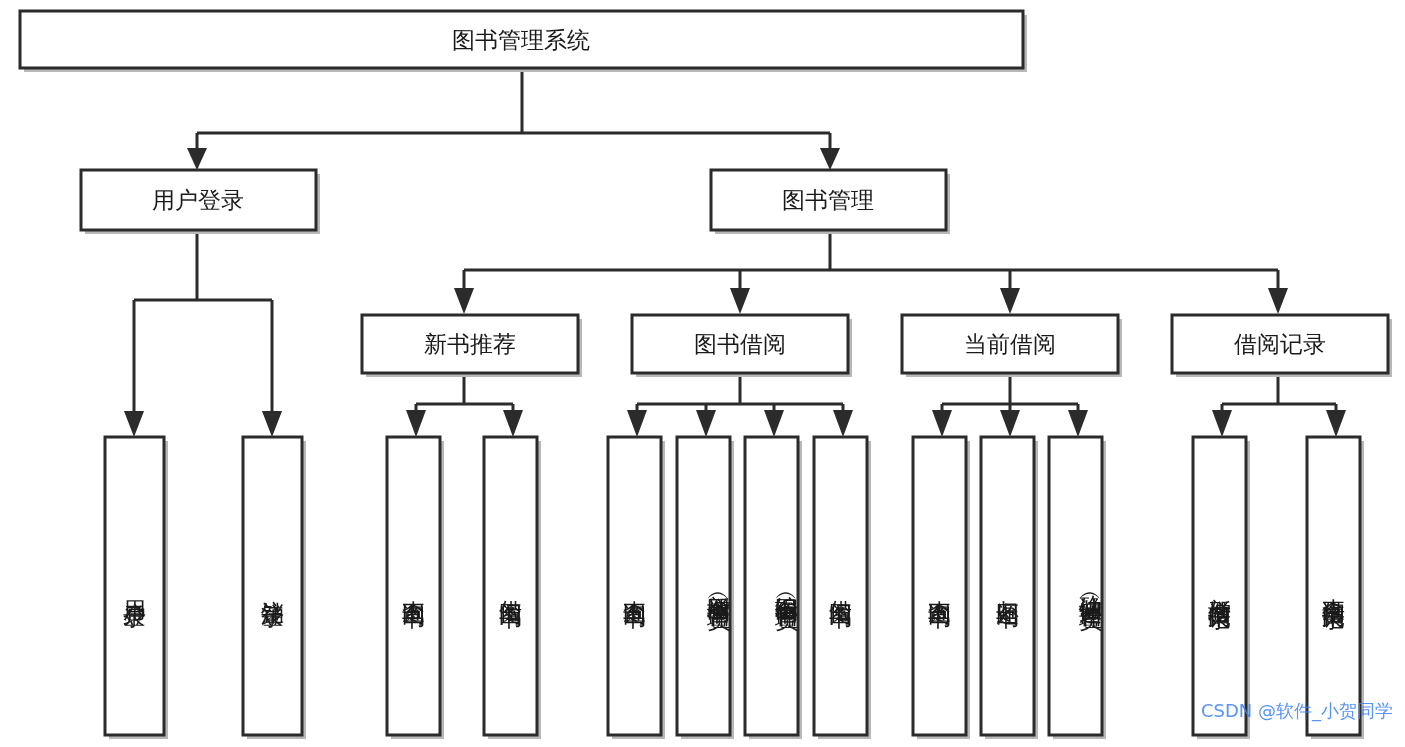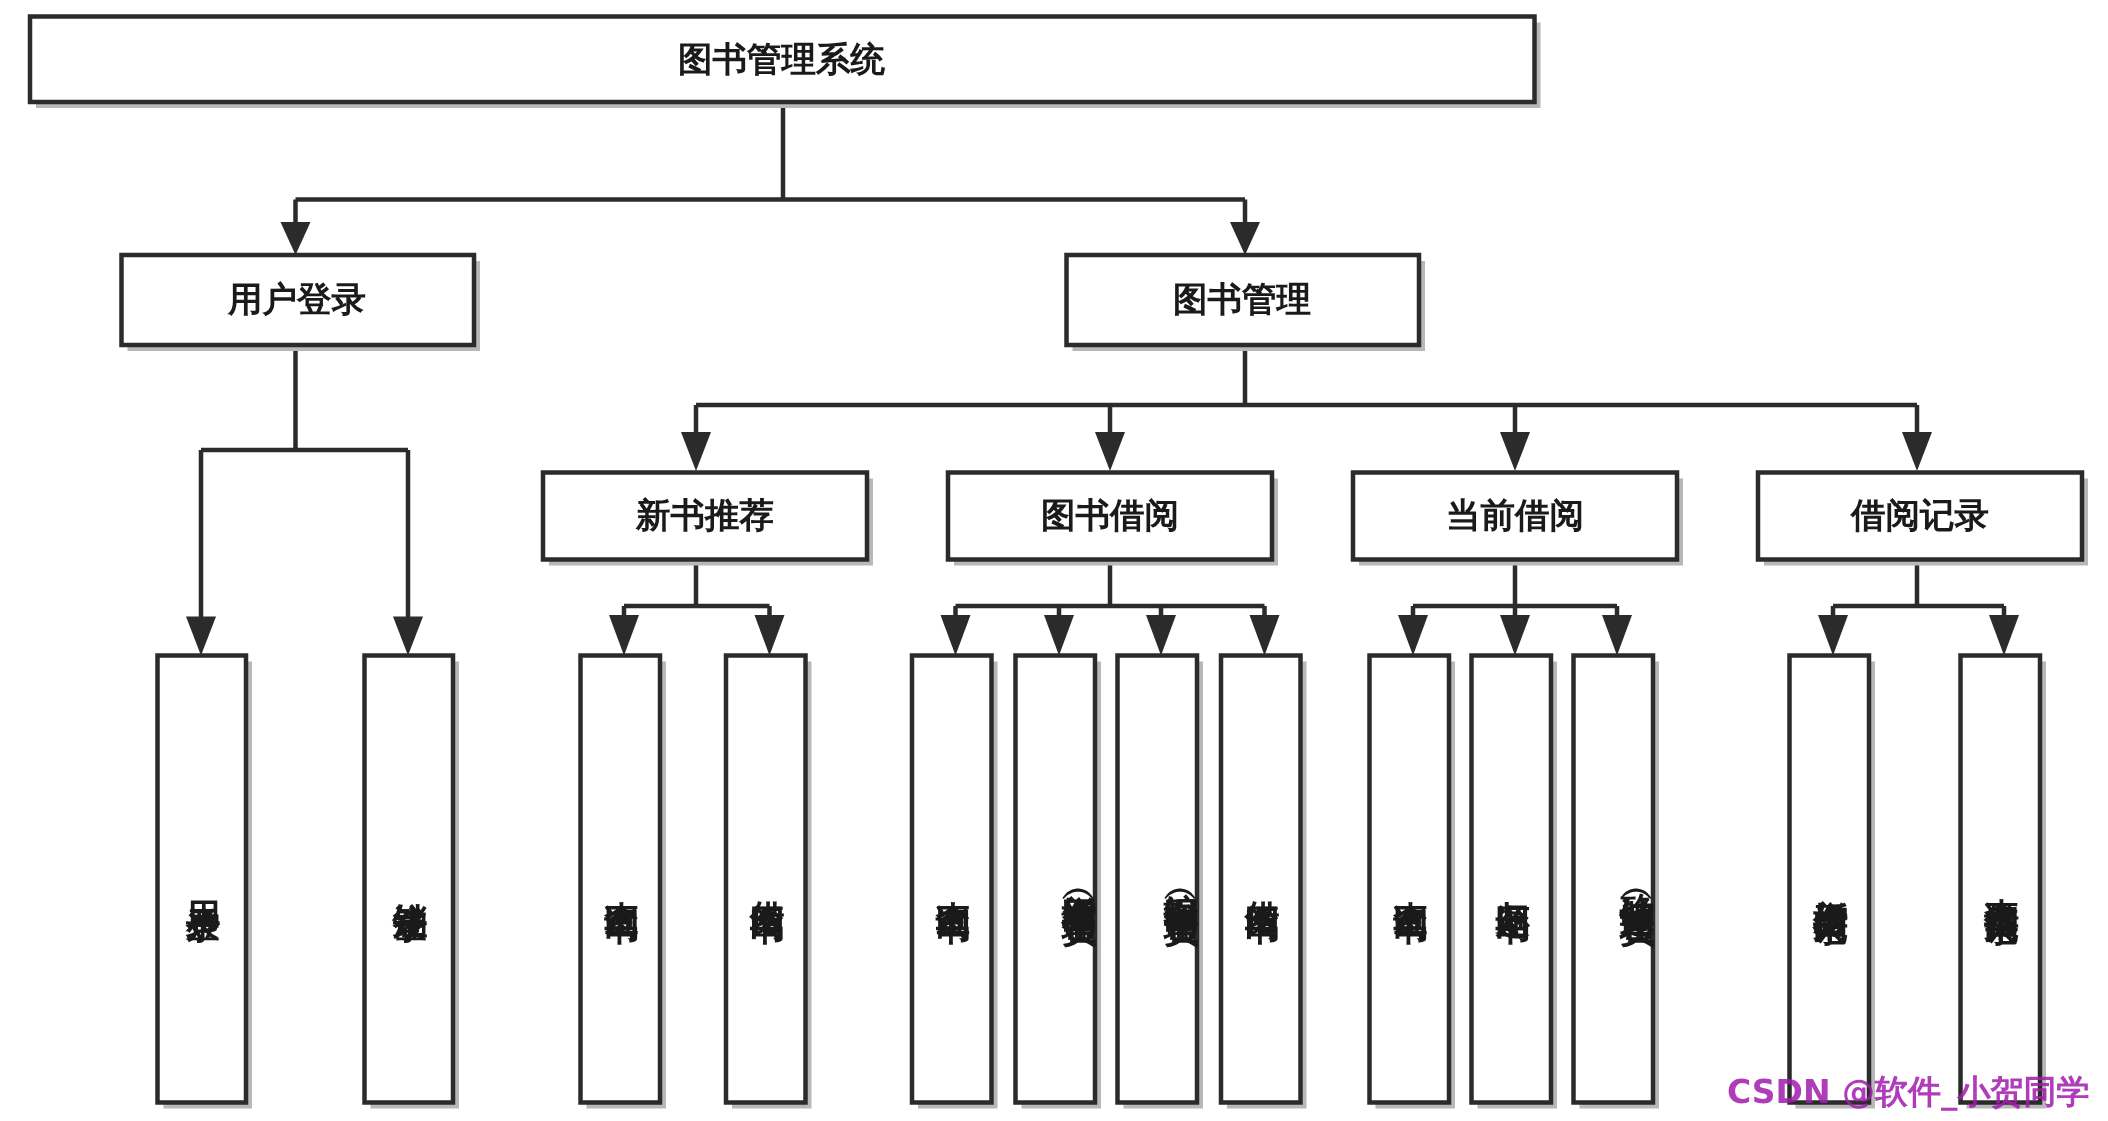--- a/index.html
+++ b/index.html
@@ -11,21 +11,20 @@
     width: 1405px;
     height: 747px;
     font-family: "DejaVu Sans", "Liberation Sans", sans-serif;
     overflow: hidden;
   }
   #diagram-root {
     position: relative;
     width: 1405px;
     height: 747px;
     background: #ffffff;
-    font-weight: bold;
   }
   svg#flow-svg {
     position: absolute;
     top: 0;
     left: 0;
     width: 1405px;
     height: 747px;
     display: block;
   }
   .node-box {
@@ -64,24 +63,24 @@
     line-height: 1;
     display: flex;
     align-items: center;
     justify-content: center;
     white-space: nowrap;
     pointer-events: none;
   }
   .watermark {
     position: absolute;
     right: 12px;
-    bottom: 4px;
-    font-family: "DejaVu Sans", "Liberation Sans", sans-serif;
-    font-size: 22px;
-    color: #a21caf;
+    bottom: 24px;
+    font-family: "DejaVu Sans", "Liberation Sans", sans-serif;
+    font-size: 18px;
+    color: #3b82f6;
     opacity: 0.85;
     white-space: nowrap;
   }
 </style>
 </head>
 <body>
 
 <div id="diagram-root">
 
   <svg id="flow-svg" viewBox="0 0 1405 747">

